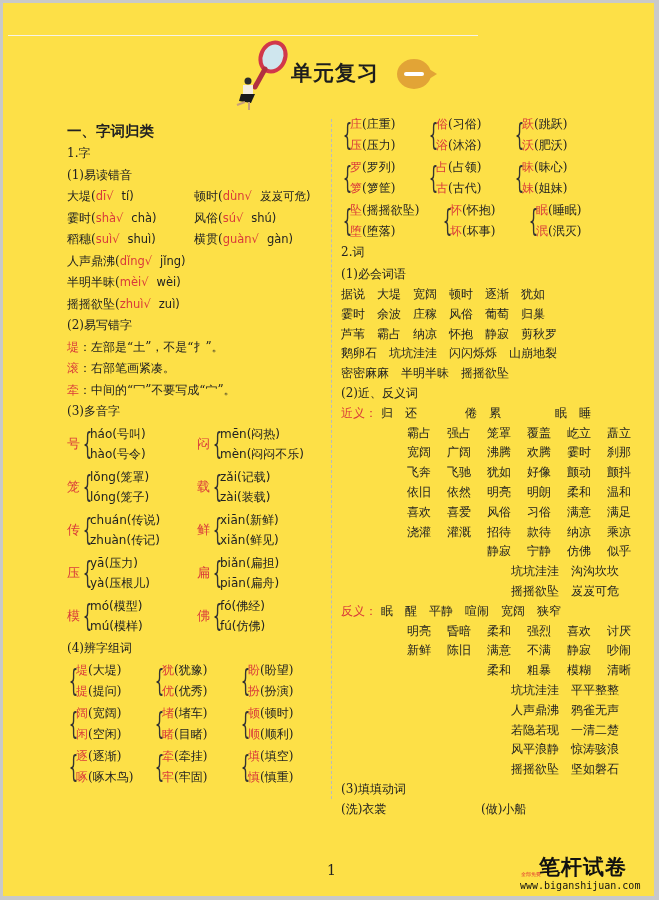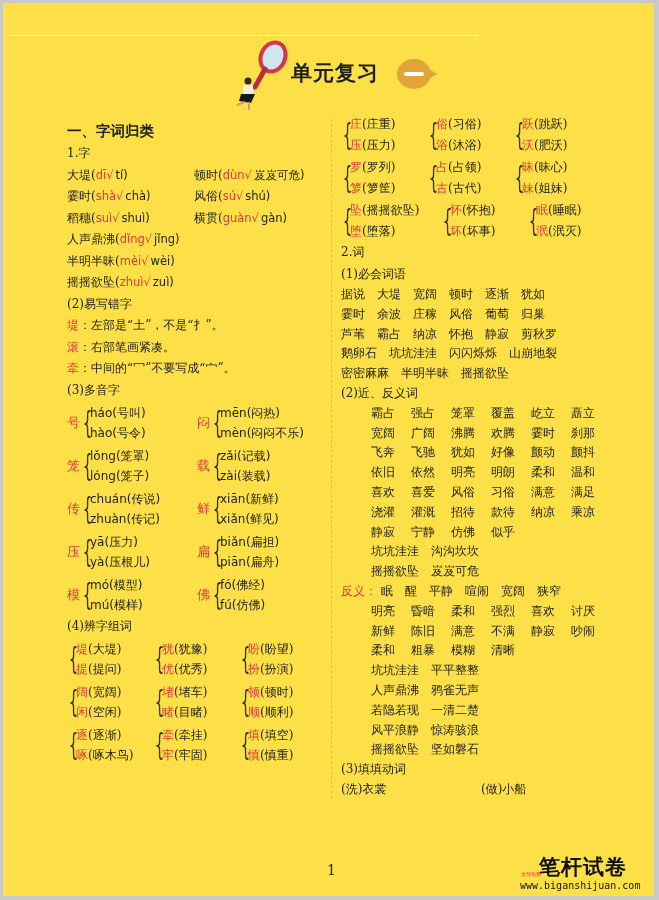--- a/index.html
+++ b/index.html
@@ -14,35 +14,35 @@
   .badge:after{content:"";position:absolute;right:-6px;top:10px;border-left:8px solid #e2a436;border-top:5px solid transparent;border-bottom:5px solid transparent;}
   .badge .bar{position:absolute;left:7px;top:13px;width:20px;height:4px;background:#fff;border-radius:2px;}
   .col-divider{position:absolute;left:328px;top:116px;width:0;height:680px;border-left:1px dashed #bbb;}
   .left{position:absolute;left:64px;top:116px;width:262px;}
   .right{position:absolute;left:338px;top:116px;width:290px;}
   .sec-title{font-family:Liberation Serif, serif;font-weight:bold;font-size:14.5px;height:24px;line-height:24px;}
   .ln{font-size:12px;height:21.5px;line-height:21.5px;white-space:nowrap;}
   .red{color:#d93a3a;}
   .py{font-family:"DejaVu Sans","Liberation Sans",sans-serif;font-size:11.5px;}
   .pair{display:inline-block;width:127px;}
-  .wrong{display:inline-block;margin-left:2px;}
+  .wrong{display:inline-block;margin-left:8px;}
   .mp-row{display:flex;height:43px;align-items:center;}
   .mp{display:flex;align-items:center;width:130px;}
   .mp .ch{font-size:13px;color:#d93a3a;width:14px;}
   .brace{font-size:30px;line-height:30px;color:#333;font-family:"DejaVu Sans",sans-serif;transform:scaleX(0.5);width:7px;margin-right:2px;}
   .mp .opts{display:flex;flex-direction:column;}
   .mp .opts div{font-size:12px;height:20px;line-height:20px;}
   .bz-row{display:flex;height:43px;align-items:center;}
   .bz{display:flex;align-items:center;width:86px;}
   .bz .opts div{font-size:12px;height:20.5px;line-height:20.5px;white-space:nowrap;}
   .words{font-size:12px;height:19.8px;line-height:19.8px;white-space:nowrap;}
   .words span{display:inline-block;margin-right:12px;}
   .syn .lab{display:inline-block;width:28px;color:#d93a3a;}
   .grid6 span{display:inline-block;width:40px;margin-right:0;}
-  .indent{padding-left:30px;}
+  .indent{padding-left:30px;text-align:right;}
   .pagenum{position:absolute;left:324px;top:859px;font-size:14px;}
   .wm-big{position:absolute;left:536px;top:850px;font-family:Liberation Sans, sans-serif;font-size:21px;font-weight:bold;color:#111;letter-spacing:1px;}
   .wm-small{position:absolute;left:518px;top:868px;font-size:5px;color:#e03030;}
   .wm-url{position:absolute;left:517px;top:877px;font-family:"DejaVu Sans Mono","Liberation Mono",monospace;font-size:10px;color:#111;}
 </style>
 </head>
 <body>
 
 <div class="page">
   <div class="hdr-line"></div>
@@ -61,20 +61,21 @@
     <div class="badge">
         <div class="bar"></div>
       </div>
   </div>
 
   <div class="col-divider"></div>
 
   <div class="left">
     <div class="sec-title">一、字词归类</div>
     <div class="ln">1.字</div>
+    <div class="ln">(1)易读错音</div>
 
     <div class="ln">
       <span class="pair"><span>大堤(</span><span class="py red">dī√</span><span class="py wrong">tí)</span></span><span class="pair"><span>顿时(</span><span class="py red">dùn√</span><span class="py wrong">岌岌可危)</span></span>
     </div>
     <div class="ln">
       <span class="pair"><span>霎时(</span><span class="py red">shà√</span><span class="py wrong">chà)</span></span><span class="pair"><span>风俗(</span><span class="py red">sú√</span><span class="py wrong">shú)</span></span>
     </div>
     <div class="ln">
       <span class="pair"><span>稻穗(</span><span class="py red">suì√</span><span class="py wrong">shuì)</span></span><span class="pair"><span>横贯(</span><span class="py red">guàn√</span><span class="py wrong">gàn)</span></span>
     </div>
@@ -330,20 +331,23 @@
     <div class="ln">2.词</div>
     <div class="ln">(1)必会词语</div>
     <div id="must">
         <div class="words"><span>据说</span><span>大堤</span><span>宽阔</span><span>顿时</span><span>逐渐</span><span>犹如</span></div>
         <div class="words"><span>霎时</span><span>余波</span><span>庄稼</span><span>风俗</span><span>葡萄</span><span>归巢</span></div>
         <div class="words"><span>芦苇</span><span>霸占</span><span>纳凉</span><span>怀抱</span><span>静寂</span><span>剪秋罗</span></div>
         <div class="words"><span>鹅卵石</span><span>坑坑洼洼</span><span>闪闪烁烁</span><span>山崩地裂</span></div>
         <div class="words"><span>密密麻麻</span><span>半明半昧</span><span>摇摇欲坠</span></div>
       </div>
     <div class="words">(2)近、反义词</div>
+    <div class="words syn">
+      <span class="lab">近义：</span><span style="width:72px">归　还</span><span style="width:78px">倦　累</span><span>眠　睡</span>
+    </div>
     <div id="syn">
         <div class="words grid6 indent"><span>霸占</span><span>强占</span><span>笼罩</span><span>覆盖</span><span>屹立</span><span>矗立</span></div>
         <div class="words grid6 indent"><span>宽阔</span><span>广阔</span><span>沸腾</span><span>欢腾</span><span>霎时</span><span>刹那</span></div>
         <div class="words grid6 indent"><span>飞奔</span><span>飞驰</span><span>犹如</span><span>好像</span><span>颤动</span><span>颤抖</span></div>
         <div class="words grid6 indent"><span>依旧</span><span>依然</span><span>明亮</span><span>明朗</span><span>柔和</span><span>温和</span></div>
         <div class="words grid6 indent"><span>喜欢</span><span>喜爱</span><span>风俗</span><span>习俗</span><span>满意</span><span>满足</span></div>
         <div class="words grid6 indent"><span>浇灌</span><span>灌溉</span><span>招待</span><span>款待</span><span>纳凉</span><span>乘凉</span></div>
         <div class="words grid6 indent"><span>静寂</span><span>宁静</span><span>仿佛</span><span>似乎</span></div>
         <div class="words indent"><span>坑坑洼洼</span><span>沟沟坎坎</span></div>
         <div class="words indent"><span>摇摇欲坠</span><span>岌岌可危</span></div>

